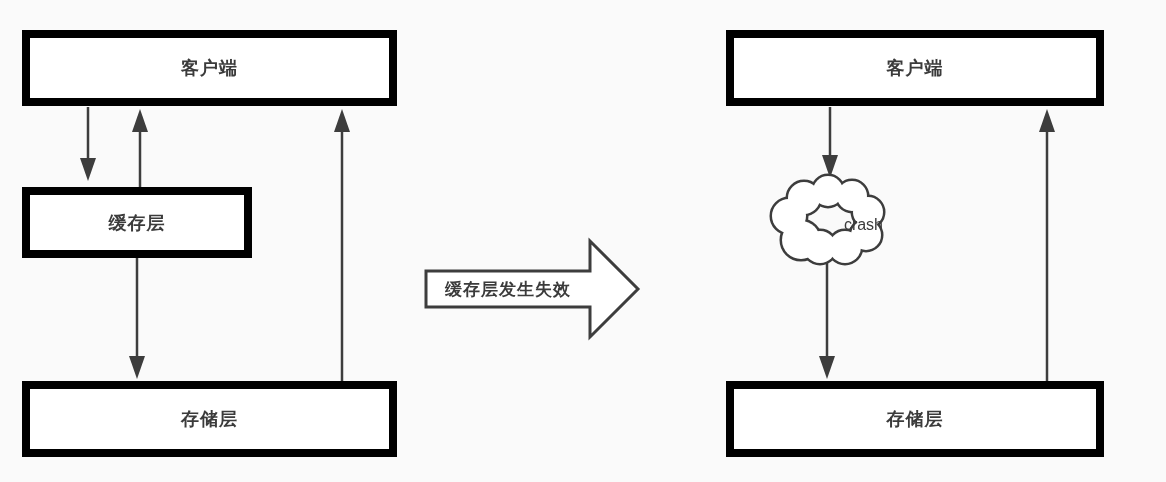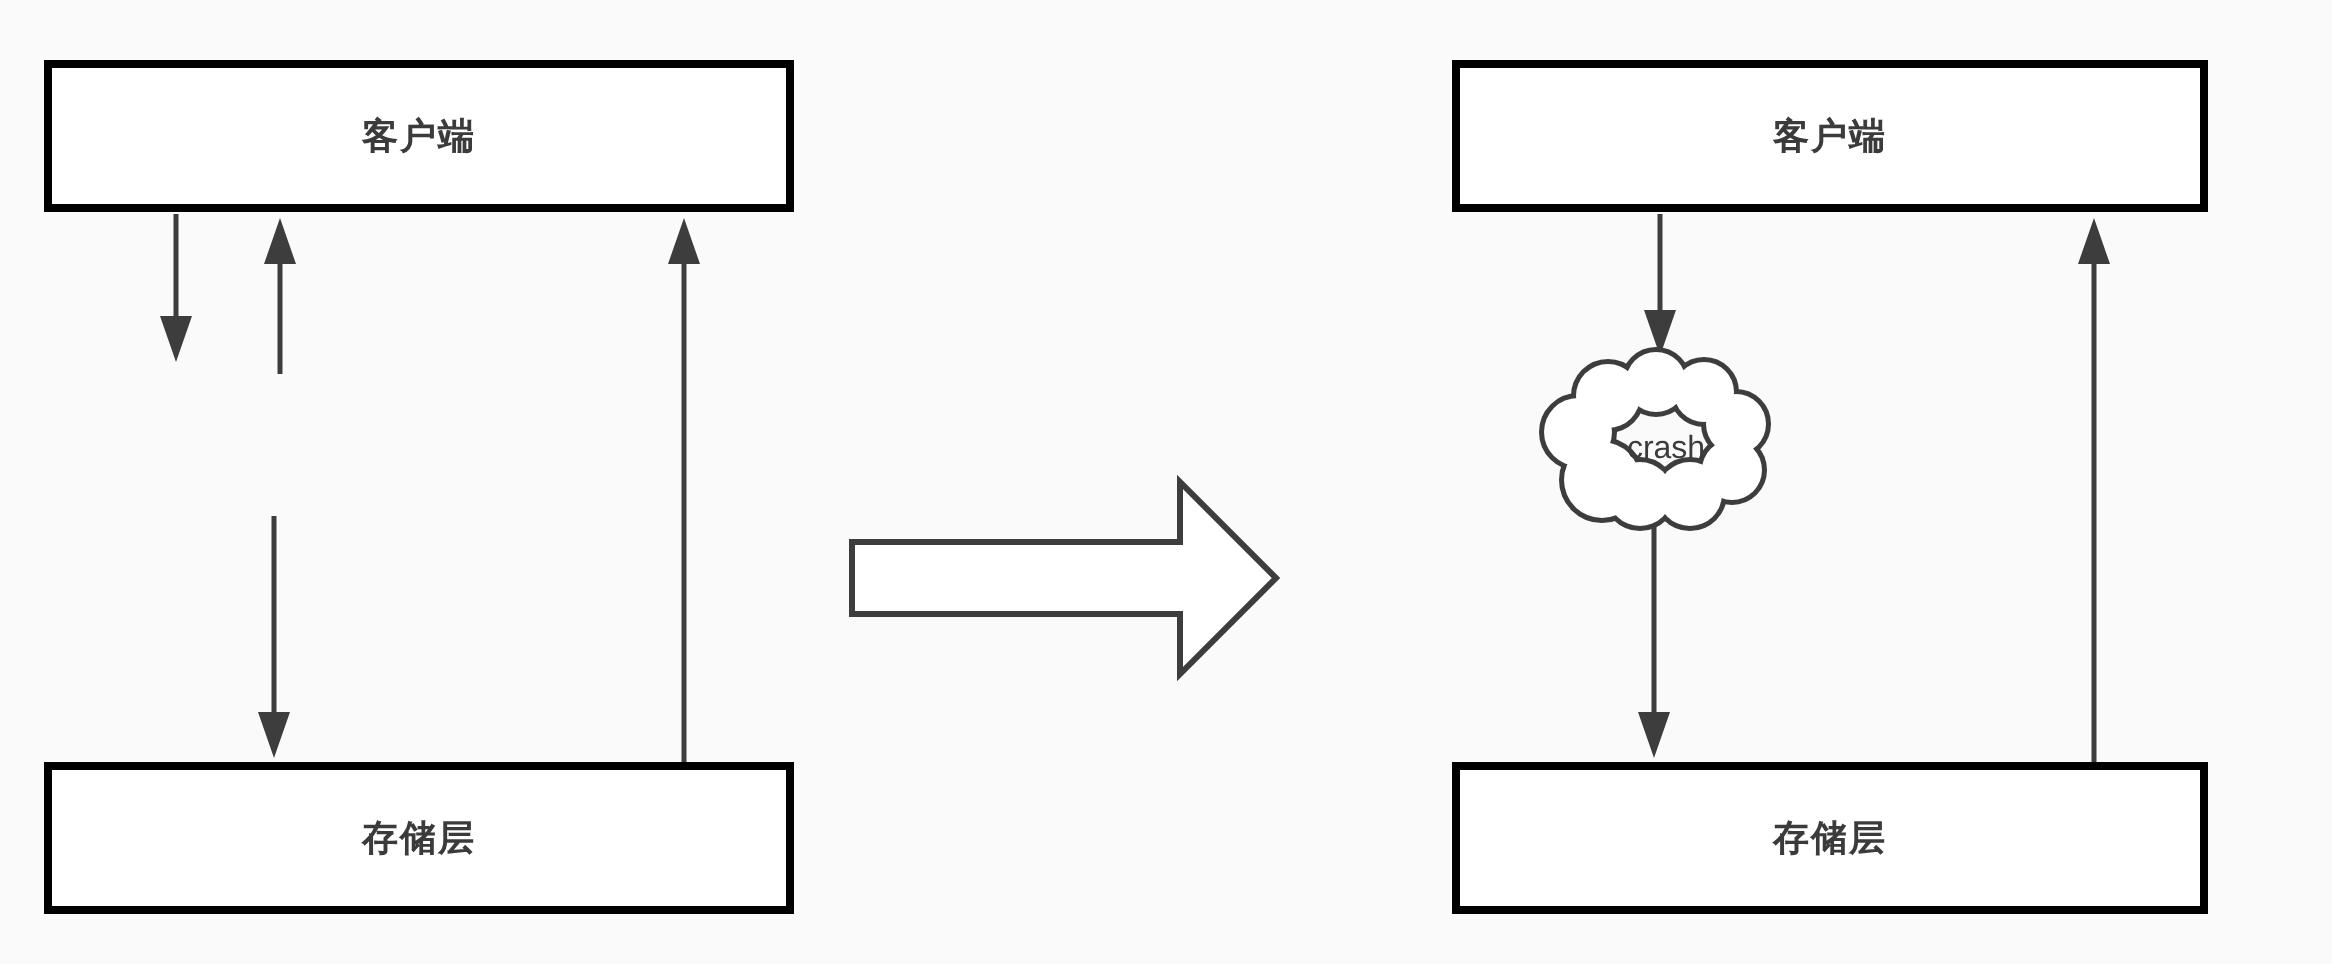--- a/index.html
+++ b/index.html
@@ -18,21 +18,21 @@
   .svg-layer {
     position: absolute;
     left: 0; top: 0;
     width: 1166px;
     height: 482px;
   }
   .node-box {
     position: absolute;
     box-sizing: border-box;
     background: #ffffff;
-    border: 4px solid #000000;
+    border: 8px solid #000000;
     display: flex;
     align-items: center;
     justify-content: center;
     font-size: 18px;
     font-weight: bold;
     color: #3b3b3b;
     letter-spacing: 1px;
     z-index: 2;
   }
   .box-left-client   { left: 22px;  top: 30px;  width: 375px; height: 76px; }
@@ -51,21 +51,21 @@
     font-weight: bold;
     color: #3b3b3b;
     letter-spacing: 1px;
     z-index: 3;
   }
   .crash-label {
     position: absolute;
     left: 783px; top: 215px;
     width: 100px; height: 20px;
     line-height: 20px;
-    text-align: center;
+    text-align: right;
     font-size: 16px;
     color: #3b3b3b;
     z-index: 3;
   }
   .watermark {
     position: absolute;
     right: 2px; bottom: 4px;
     display: flex;
     align-items: center;
     gap: 5px;
@@ -144,24 +144,28 @@
         <circle cx="866" cy="235" r="15"></circle>
         <circle cx="845" cy="247" r="16"></circle>
         <circle cx="820" cy="247" r="16"></circle>
       </g>
     </g>
   </svg>
 
   <div class="node-box box-left-client">
     <span>客户端</span>
   </div>
+  <div class="node-box box-left-cache">
+    <span>缓存层</span>
+  </div>
   <div class="node-box box-left-storage">
     <span>存储层</span>
   </div>
 
+  <div class="transition-label">缓存层发生失效</div>
 
   <div class="node-box box-right-client">
     <span>客户端</span>
   </div>
   <div class="crash-label">crash</div>
   <div class="node-box box-right-storage">
     <span>存储层</span>
   </div>
 
 

